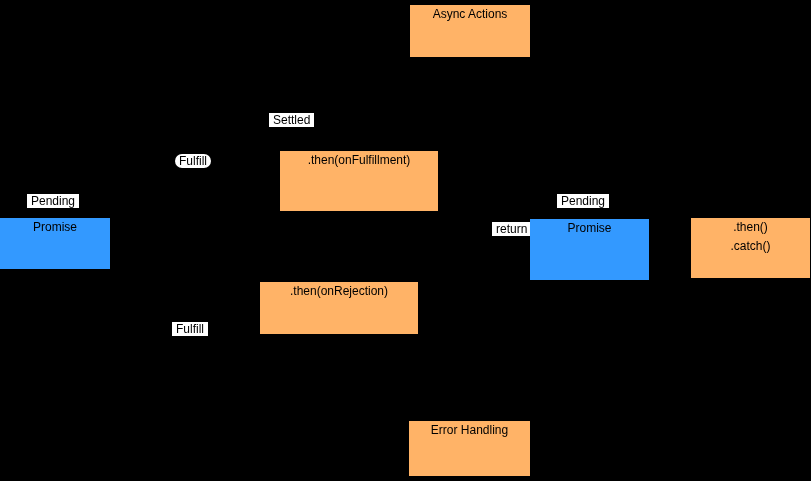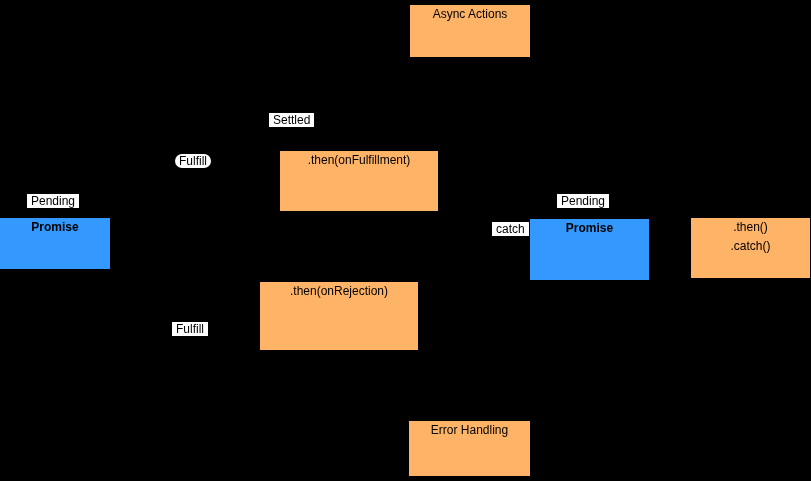--- a/index.html
+++ b/index.html
@@ -27,36 +27,36 @@
     display: flex;
     flex-direction: column;
     align-items: center;
     justify-content: flex-start;
     color: var(--text);
     font-size: 12px;
     line-height: 19px;
     text-align: center;
   }
   .node.orange { background: var(--node-orange); }
-  .node.blue   { background: var(--node-blue); font-weight: bold; }
+  .node.blue   { background: var(--node-blue); font-weight: normal; }
   .edge-label {
     position: absolute;
     background: var(--label-bg);
     color: var(--text);
     font-size: 12px;
     line-height: 14px;
     padding: 0 4px;
     white-space: nowrap;
   }
 
   
   #node-async-actions    { left: 410px; top: 5px;   width: 120px; height: 52px; }
   #node-then-fulfillment { left: 272px; top: 151px; width: 158px; height: 60px; margin-left: 8px; }
   #node-promise-left     { left: 0px;   top: 218px; width: 110px; height: 51px; }
-  #node-then-rejection   { left: 260px; top: 282px; width: 158px; height: 68px; }
+  #node-then-rejection   { left: 260px; top: 282px; width: 158px; height: 52px; }
   #node-promise-right    { left: 530px; top: 219px; width: 119px; height: 61px; }
   #node-then-catch       { left: 691px; top: 218px; width: 119px; height: 60px; }
   #node-error-handling   { left: 409px; top: 421px; width: 121px; height: 55px; }
 
   
   #label-pending-left  { left: 27px;  top: 194px; }
   #label-fulfill       { left: 175px; top: 154px; border-radius: 7px; }
   #label-settled       { left: 269px; top: 113px; }
   #label-reject        { left: 172px; top: 322px; }
   #label-return        { left: 492px; top: 222px; }
@@ -93,21 +93,21 @@
 
   <div class="node orange" id="node-then-rejection">
     <span>.then(onRejection)</span>
   </div>
 
   <div class="edge-label" id="label-reject">
     <span>Fulfill</span>
   </div>
 
   <div class="edge-label" id="label-return">
-    <span>catch</span>
+    <span>return</span>
   </div>
 
   <div class="edge-label" id="label-pending-right">
     <span>Pending</span>
   </div>
 
   <div class="node blue" id="node-promise-right">
     <span>Promise</span>
   </div>
 

